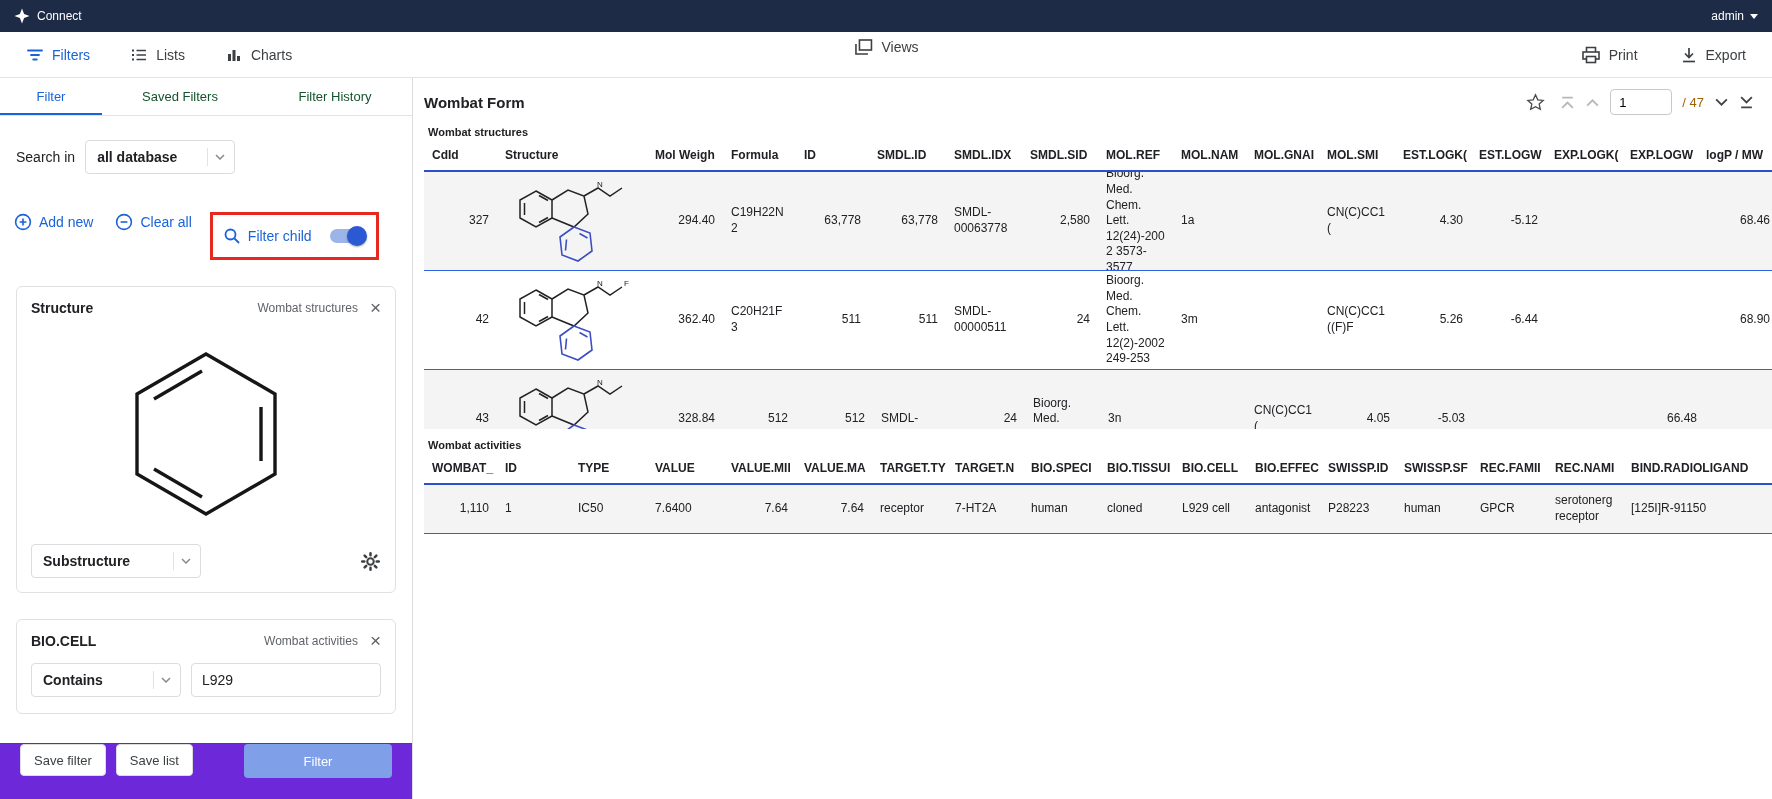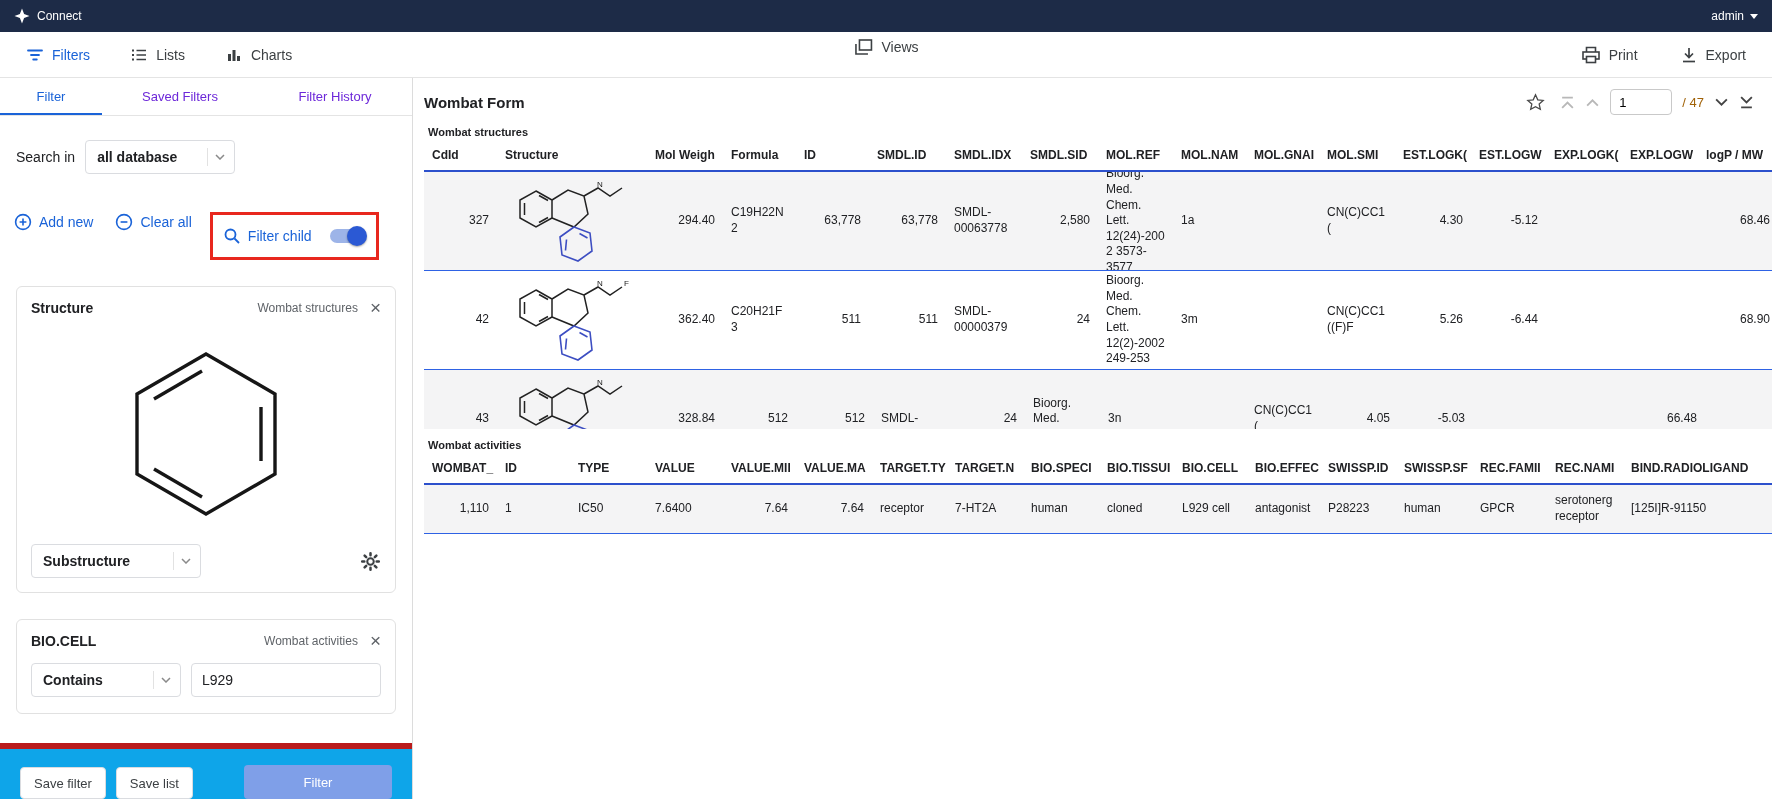--- a/index.html
+++ b/index.html
@@ -19,21 +19,21 @@
   .tb-left { display:flex; gap:24px; align-items:center; }
   .tb-center { position:absolute; left:50%; transform:translateX(-50%); display:flex; }
   .tb-right { margin-left:auto; display:flex; gap:26px; align-items:center; }
 
   
   .sidebar { position:absolute; top:78px; left:0; bottom:0; width:413px; background:#fff; border-right:1px solid #dcdcdc; }
   .main { position:absolute; top:78px; left:414px; right:0; bottom:0; background:#fff; overflow:hidden; padding-left:10px; }
 
   
   .tabs { display:flex; height:38px; border-bottom:1px solid #e4e4e4; }
-  .tab { display:flex; align-items:center; justify-content:center; font-size:13px; color:#6d28d9; cursor:pointer; }
+  .tab { display:flex; align-items:center; justify-content:center; font-size:13px; color:#14532d; cursor:pointer; }
   .tab.t1 { width:102px; } .tab.t2 { width:156px; } .tab.t3 { flex:1; }
   .tab.active { color:#1a63d8; box-shadow:inset 0 -2px 0 #1a63d8; }
 
   .search-row { margin:24px 16px 0; display:flex; align-items:center; gap:10px; font-size:14px; }
   .select { border:1px solid #dadce0; border-radius:4px; height:34px; display:flex; align-items:center; padding:0 9px 0 11px; font-size:14px; color:#202124; cursor:pointer; background:#fff; flex:none;font-weight:bold; }
   .sel-val { flex:1; overflow:hidden; white-space:nowrap; }
   .sel-div { width:1px; height:18px; background:#e2e2e2; margin:0 7px 0 8px; flex:none; }
 
   .action-row { margin:10px 0 0 8px; display:flex; align-items:center; }
   .link-btn { display:flex; align-items:center; gap:7px; color:#1a63d8; font-size:14px; cursor:pointer; padding:8px 6px; white-space:nowrap; }
@@ -47,21 +47,21 @@
   .card-title { font-size:14px; font-weight:bold; color:#202124; }
   .card-src { margin-left:auto; font-size:12px; color:#5f6368; padding-right:12px; }
   .xclose { font-size:19px; color:#5f6368; cursor:pointer; line-height:14px; }
   .structure-body { height:224px; display:flex; align-items:center; justify-content:center; cursor:pointer; }
   .card-foot { display:flex; align-items:center; padding:0 14px 14px; }
   .gearbtn { margin-left:auto; cursor:pointer; display:flex; }
 
   .bio-row { display:flex; gap:10px; padding:10px 14px 16px; }
   .text-input { border:1px solid #dadce0; border-radius:4px; height:34px; padding:0 10px; font-size:14px; font-family:inherit; color:#202124; flex:1; min-width:0; }
 
-  .side-foot { position:absolute; bottom:0; left:0; right:0; height:56px; border-top:6px solid #b91c1c; display:flex; align-items:flex-end; padding:0 20px; gap:10px; background:#0ea5e9; }
+  .side-foot { position:absolute; bottom:0; left:0; right:0; height:56px; border-top:1px solid #b91c1c; display:flex; align-items:flex-start; padding:0 20px; gap:10px; background:#6d28d9; }
   .btn { height:32px; border:1px solid #dadce0; background:#fff; border-radius:4px; font-size:13px; color:#3c4043; padding:0 13px; font-family:inherit; cursor:pointer; }
   .btn-primary { margin-left:auto; width:148px; height:34px; background:#7f9fe8; border:none; border-radius:4px; color:#fff; font-size:13px; font-family:inherit; cursor:pointer; }
 
   
   .main-header { height:48px; display:flex; align-items:center; padding-right:18px; }
   .main-title { font-size:15px; font-weight:bold; }
   .pager { margin-left:auto; display:flex; align-items:center; gap:10px; }
   .icon-btn { display:flex; align-items:center; cursor:pointer; }
   .page-input { width:62px; height:26px; border:1px solid #c9c9c9; border-radius:4px; font-size:13px; padding:0 8px; font-family:inherit; }
   .page-total { font-size:13px; color:#a16207; }
@@ -371,21 +371,21 @@
                 <line x1="71.5" y1="56.5" x2="79.5" y2="61"></line>
               </g>
               <text x="89" y="9.5" font-size="8" fill="#222" font-family="Liberation Sans, sans-serif">N</text>
               <text x="116" y="9.5" font-size="8" fill="#222" font-family="Liberation Sans, sans-serif">F</text>
             </svg>
           </div>
           <div class="t-cell ar" style="width: 76px;">362.40</div>
           <div class="t-cell" style="width: 73px;">C20H21F3</div>
           <div class="t-cell ar" style="width: 73px;">511</div>
           <div class="t-cell ar" style="width: 77px;">511</div>
-          <div class="t-cell" style="width: 76px;">SMDL-00000379</div>
+          <div class="t-cell" style="width: 76px;">SMDL-00000511</div>
           <div class="t-cell ar" style="width: 76px;">24</div>
           <div class="t-cell" style="width: 75px;">Bioorg. Med. Chem. Lett. 12(2)-2002 249-253</div>
           <div class="t-cell" style="width: 73px;">3m</div>
           <div class="t-cell" style="width: 73px;"></div>
           <div class="t-cell" style="width: 76px;">CN(C)CC1((F)F</div>
           <div class="t-cell ar" style="width: 76px;">5.26</div>
           <div class="t-cell ar" style="width: 75px;">-6.44</div>
           <div class="t-cell" style="width: 76px;"></div>
           <div class="t-cell" style="width: 76px;"></div>
           <div class="t-cell ar" style="width: 80px;">68.90</div>

